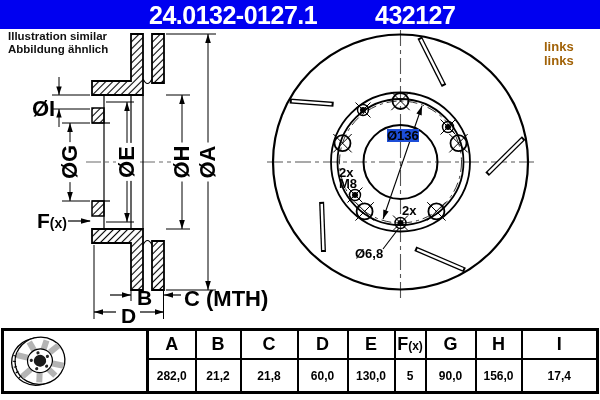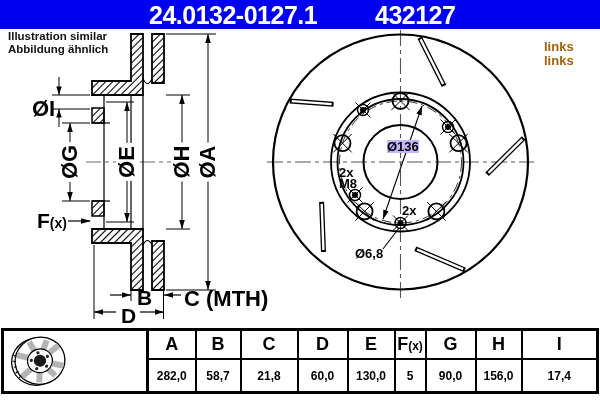--- a/index.html
+++ b/index.html
@@ -214,21 +214,21 @@
   <div class="dlab" style="left:32px;top:96px;">ØI</div>
   <div class="rlab" style="left:70px;top:162px;">ØG</div>
   <div class="rlab" style="left:126.5px;top:162px;">ØE</div>
   <div class="rlab" style="left:181.5px;top:162px;">ØH</div>
   <div class="rlab" style="left:208px;top:162px;">ØA</div>
   <div class="dlab" style="left:37px;top:209px;font-size:21px;"><span>F</span><span class="fsub">(x)</span></div>
   <div class="dlab" style="left:137px;top:286px;font-size:21px;">B</div>
   <div class="dlab" style="left:184px;top:286px;font-size:22px;">C (MTH)</div>
   <div class="dlab" style="left:119px;top:304px;font-size:21px;background:#fff;padding:0 2px;">D</div>
 
-  <div class="flab" style="left:387px;top:140px;background:#c4b5fd;">Ø136</div>
+  <div class="flab" style="left:387px;top:129px;background:#1d4ed8;">Ø136</div>
   <div class="flab" style="left:339px;top:166px;">2x</div>
   <div class="flab" style="left:339px;top:177px;">M8</div>
   <div class="flab" style="left:402px;top:204px;">2x</div>
   <div class="flab" style="left:355px;top:247px;">Ø6,8</div>
 
   <table id="dimtable">
     <colgroup>
       <col style="width:145px">
         <col style="width:48px">
         <col style="width:45px">
@@ -279,21 +279,21 @@
       <td>C</td>
       <td>D</td>
       <td>E</td>
       <td><span>F</span><span class="fx-small">(x)</span></td>
       <td>G</td>
       <td>H</td>
       <td>I</td>
     </tr>
     <tr class="vrow">
       <td>282,0</td>
-      <td>58,7</td>
+      <td>21,2</td>
       <td>21,8</td>
       <td>60,0</td>
       <td>130,0</td>
       <td>5</td>
       <td>90,0</td>
       <td>156,0</td>
       <td>17,4</td>
     </tr>
   </tbody>
     </table>

